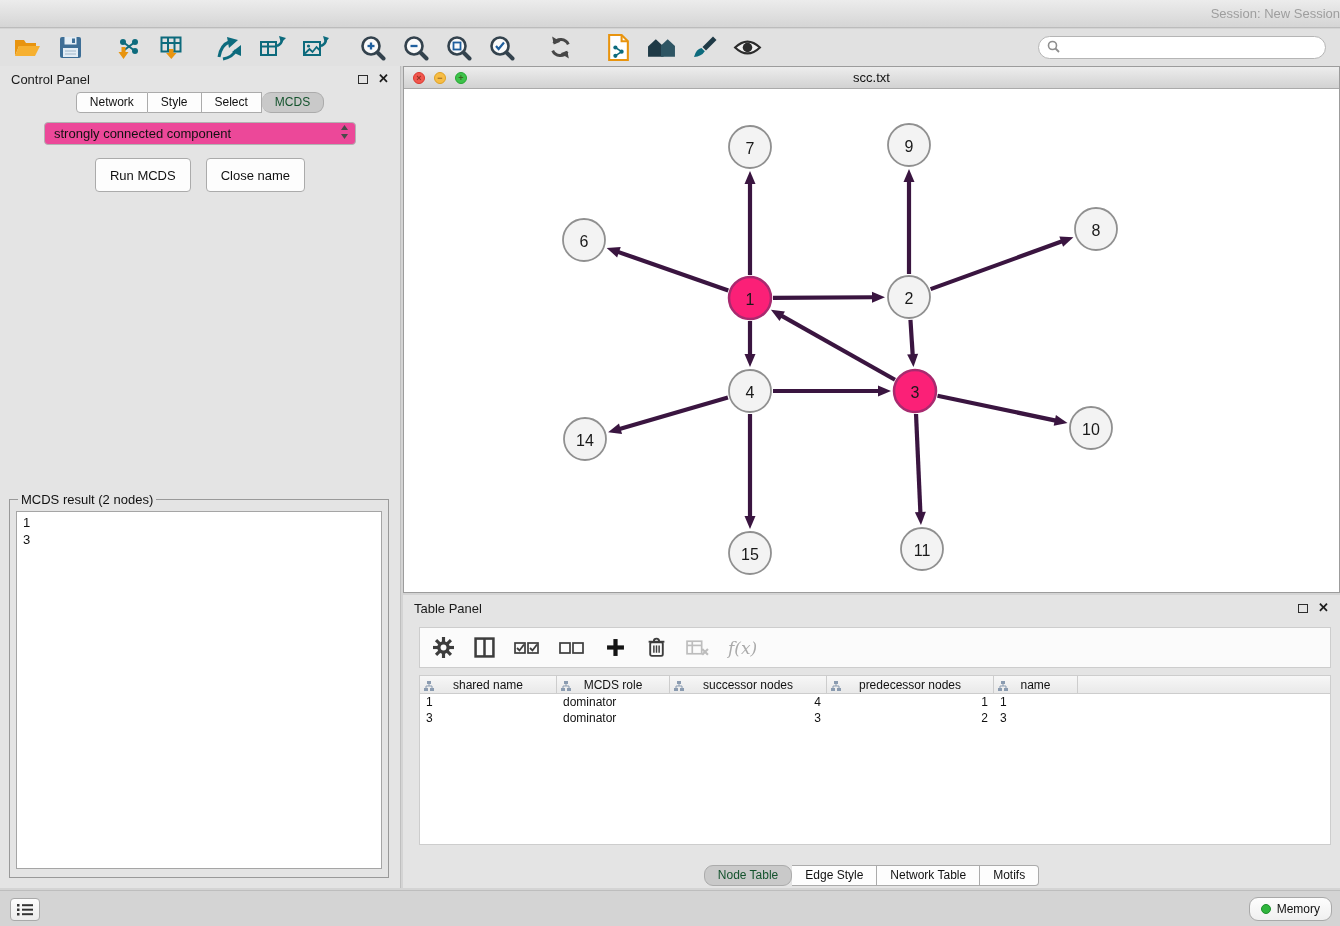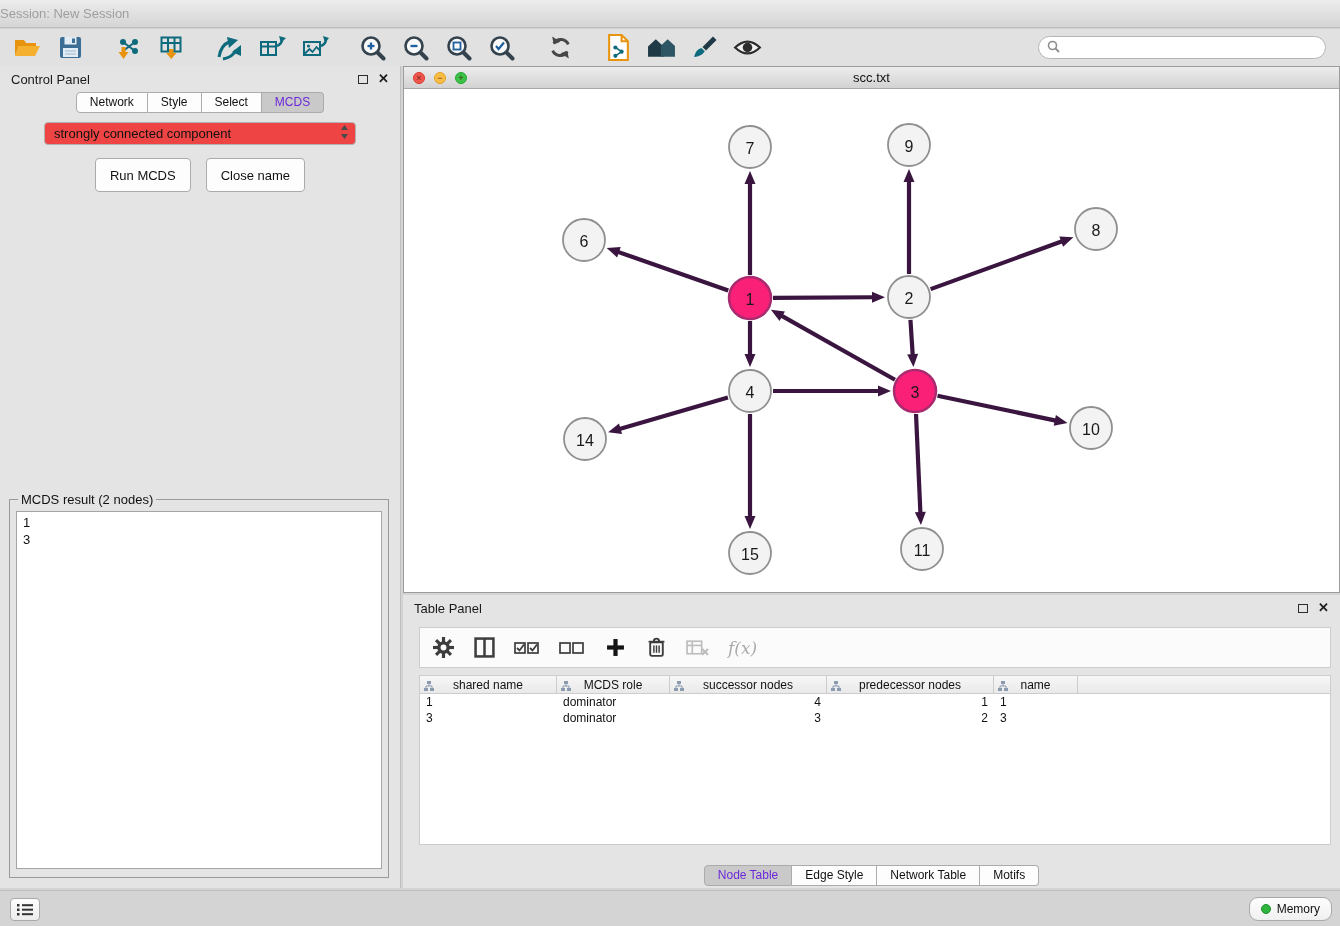--- a/index.html
+++ b/index.html
@@ -3,21 +3,21 @@
 <meta charset="utf-8">
 <style>
   * { margin:0; padding:0; box-sizing:border-box; }
   html,body { width:1340px; height:926px; }
   body { font-family:"Liberation Sans", sans-serif; background:#d4d4d4; position:relative; overflow:hidden; }
   button { font-family:"Liberation Sans", sans-serif; background:none; border:none; cursor:default; }
 
   
   .titlebar { position:absolute; top:0; left:0; width:100%; height:28px;
     background:linear-gradient(#ececec,#d5d5d5); border-bottom:1px solid #bcbcbc;
-    text-align:left; font-size:13px; line-height:28px; color:#9e9e9e; }
+    text-align:right; font-size:13px; line-height:28px; color:#9e9e9e; }
 
   
   .main-toolbar { position:absolute; top:29px; left:0; width:100%; height:37px;
     background:#e1e1e1; display:flex; align-items:center; padding-left:10px; }
   .tb { width:34px; height:34px; display:flex; align-items:center; justify-content:center; margin-right:9px; }
   .tb.g { margin-left:15px; }
   .search-box { margin-left:auto; margin-right:14px; width:288px; height:23px; background:#fff;
     border:1px solid #b5b5b5; border-radius:12px; display:flex; align-items:center; padding:0 8px; }
   .search-box input { border:none; outline:none; flex:1; font-size:13px; background:transparent; margin-left:5px; min-width:0; }
 
@@ -25,27 +25,27 @@
   .panel-header { height:26px; display:flex; align-items:center; padding:0 11px; font-size:13px; color:#1a1a1a; }
   .hdr-icons { margin-left:auto; display:flex; align-items:center; gap:10px; }
   .float-glyph { width:10px; height:9px; border:1.5px solid #2c2c2c; display:inline-block; }
   .close-glyph { font-size:13px; font-weight:bold; color:#1c1c1c; line-height:12px; }
 
   .seg-tabs { display:flex; justify-content:center; }
   .seg { font-size:12px; height:21px; padding:0 13px; background:#fdfdfd; border:1px solid #ababab;
     border-left:none; color:#111; line-height:19px; }
   .seg:first-child { border-left:1px solid #ababab; border-radius:4px 0 0 4px; }
   .seg:last-child { border-radius:0 4px 4px 0; }
-  .seg.active { background:#c9c9c9; color:#6d28d9; }
+  .seg.active { background:#c9c9c9; color:#14532d;border-radius:9px; }
 
   
   .control-panel { position:absolute; left:0; top:66px; width:401px; height:822px;
     background:#e4e4e4; border-right:1px solid #bfbfbf; }
   .opt-label { text-align:center; font-size:13px; margin-top:20px; color:#111; }
-  .dropdown { width:312px; height:23px; margin:9px auto 0 auto; background:#ef4444; border:1px solid #b2b2b2;
+  .dropdown { width:312px; height:23px; margin:9px auto 0 auto; background:#ec4899; border:1px solid #b2b2b2;
     border-radius:4px; display:flex; align-items:center; padding:0 6px 0 9px; font-size:13px; color:#111; }
   .dropdown .dd-spacer { flex:1; }
   .btn-row { display:flex; justify-content:center; gap:15px; margin-top:13px; }
   .push-btn { background:#fdfdfd; border:1px solid #ababab; border-radius:4px; height:34px;
     padding:0 14px; font-size:13px; color:#111; }
   .result-box { position:absolute; left:9px; right:11px; top:426px; height:386px;
     border:1px solid #999; padding:4px 6px 8px 6px; background:transparent; }
   .result-box legend { font-size:13px; color:#111; padding:0 3px; margin-left:2px; }
   .result-list { width:100%; height:100%; background:#fff; border:1px solid #a5a5a5;
     font-size:13px; color:#111; padding:2px 6px; line-height:17px; overflow:hidden; }

